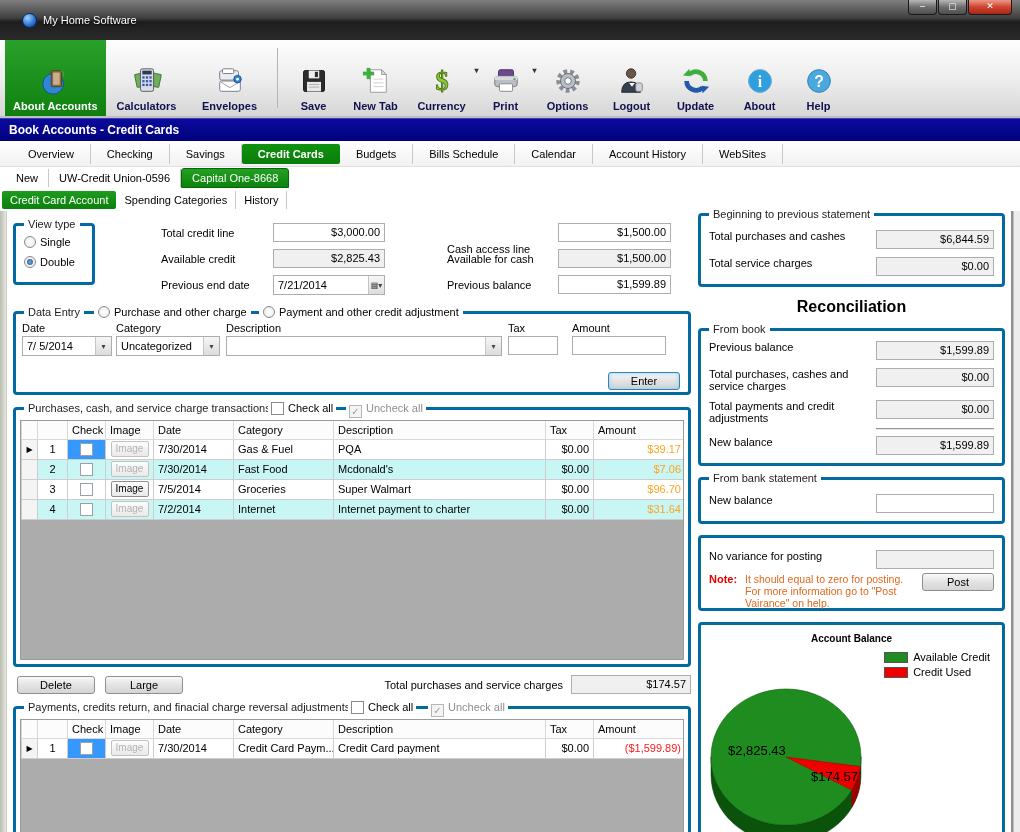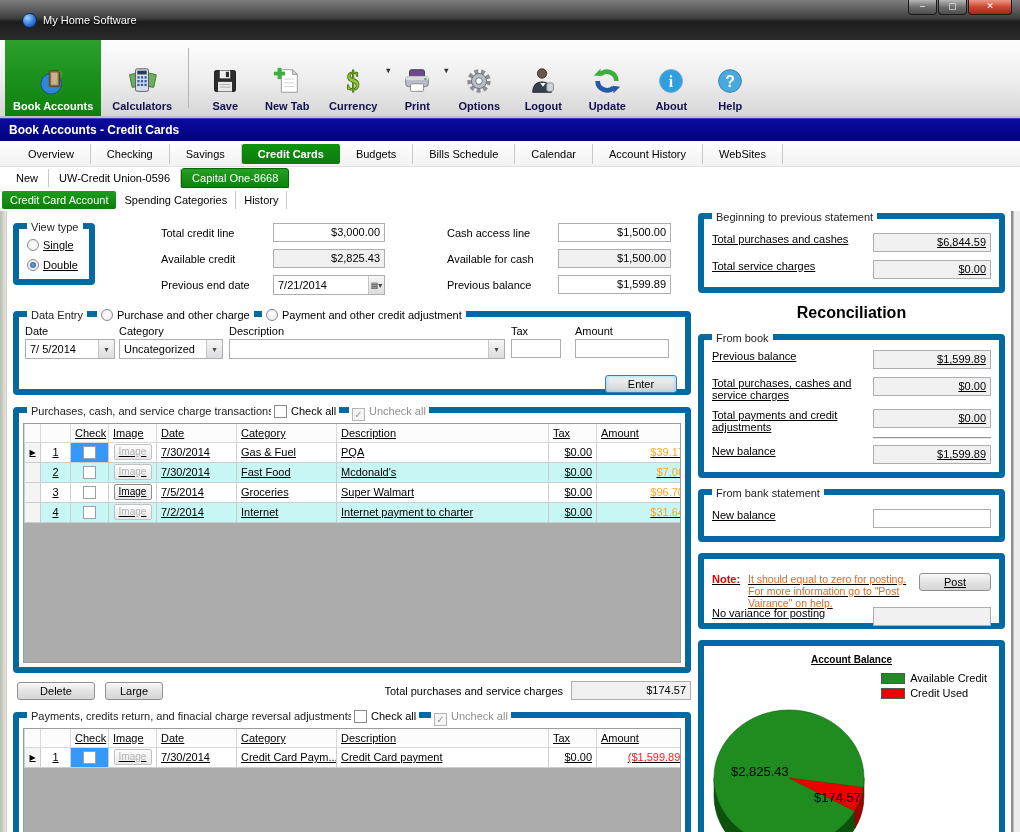--- a/index.html
+++ b/index.html
@@ -37,21 +37,21 @@
   .tab3.sel { background:linear-gradient(#1d9c1d,#0c7f0c); color:#fff; border-right:none; border-radius:2px;text-align:center; }
 
   
   .main { position:relative; height:639px; background:#fff; }
   .edge-left { position:absolute; left:0; top:0; bottom:0; width:7px; background:linear-gradient(90deg,#b9bcb1,#e6e6df); border-right:1px solid #cfcfc6; }
   .edge-right { position:absolute; right:0; top:0; bottom:0; width:9px; background:linear-gradient(90deg,#8f8f8f 0,#8f8f8f 2px,#ececec 3px); }
   .left-col { position:absolute; left:13px; top:4px; width:678px; }
   .right-col { position:absolute; left:698px; top:2px; width:307px; }
 
   
-  .group { border:6px solid #0369a1; border-radius:4px; position:relative; background:#fff;text-decoration:underline; }
+  .group { border:3px solid #0369a1; border-radius:4px; position:relative; background:#fff; }
   .legend { position:absolute; top:-8px; left:8px; background:#fff; padding:0 4px; color:#222; white-space:nowrap; }
 
   
   .tb { height:19px; border:1px solid #abadb3; background:#fff; text-align:right; padding:2px 4px; font:inherit; display:inline-block; }
   .tb.ro { background:#f0f0f0; }
   .combo { height:20px; border:1px solid #abadb3; background:#fff; display:inline-flex; align-items:center; position:relative; }
   .combo .cval { flex:1; padding:0 4px; text-align:left; white-space:nowrap; overflow:hidden; }
   .combo .cbtn { width:16px; height:100%; background:linear-gradient(#f6f6f6,#dcdcdc); border-left:1px solid #c5c5c5; font-size:8px; color:#444; display:flex; align-items:center; justify-content:center; }
 
   
@@ -132,21 +132,21 @@
 <div class="toolbar">
   <div class="tool-item selected" style="min-width:86px">
     <span class="tool-ico">
       <svg width="30" height="30" viewBox="0 0 32 32">
           <circle cx="14" cy="19" r="11" fill="#2f86d6" stroke="#1a4f8c"></circle>
           <rect x="12" y="5" width="11" height="17" rx="1" fill="#8a6a42" stroke="#57401f"></rect>
           <rect x="14" y="7" width="7" height="13" fill="#c9b08a"></rect>
           <path d="M22 4 q6 2 3 9 q-1-6-3-9z" fill="#3f9c3f"></path>
         </svg>
     </span>
-    <span>Book Accounts</span>
+    <span>About Accounts</span>
   </div>
   <div class="tool-item" style="min-width:82px">
     <span class="tool-ico">
       <svg width="30" height="30" viewBox="0 0 32 32">
           <rect x="4" y="8" width="10" height="14" rx="1" fill="#6fae5f" transform="rotate(-12 9 15)" stroke="#3f7a33"></rect>
           <rect x="20" y="8" width="10" height="14" rx="1" fill="#6fae5f" transform="rotate(12 25 15)" stroke="#3f7a33"></rect>
           <rect x="9" y="3" width="14" height="24" rx="2" fill="#d7dde6" stroke="#555"></rect>
           <rect x="11" y="5" width="10" height="4" fill="#2b3a55"></rect>
           <g fill="#3355aa">
             <rect x="11" y="11" width="2.4" height="2.4"></rect>
@@ -155,20 +155,33 @@
             <rect x="11" y="15" width="2.4" height="2.4"></rect>
             <rect x="14.8" y="15" width="2.4" height="2.4"></rect>
             <rect x="18.6" y="15" width="2.4" height="2.4"></rect>
             <rect x="11" y="19" width="2.4" height="2.4"></rect>
             <rect x="14.8" y="19" width="2.4" height="2.4"></rect>
             <rect x="18.6" y="19" width="2.4" height="2.4"></rect>
           </g>
         </svg>
     </span>
     <span>Calculators</span>
+  </div>
+  <div class="tool-item" style="min-width:84px">
+    <span class="tool-ico">
+      <svg width="30" height="30" viewBox="0 0 32 32">
+          <rect x="5" y="5" width="20" height="10" rx="2" fill="#e9edf2" stroke="#778"></rect>
+          <rect x="8" y="3" width="12" height="5" rx="1" fill="#fff" stroke="#778"></rect>
+          <rect x="5" y="16" width="22" height="11" rx="2" fill="#fff" stroke="#778"></rect>
+          <path d="M6 17 l10 6 10-6" fill="none" stroke="#99a"></path>
+          <circle cx="24" cy="14" r="4" fill="#2f86d6" stroke="#1a4f8c"></circle>
+          <circle cx="24" cy="14" r="1.5" fill="#fff"></circle>
+        </svg>
+    </span>
+    <span>Envelopes</span>
   </div>
   <div class="tool-sep"></div>
   <div class="tool-item">
     <span class="tool-ico">
       <svg width="28" height="28" viewBox="0 0 32 32">
           <rect x="4" y="4" width="24" height="24" rx="2" fill="#2b2b2b" stroke="#111"></rect>
           <rect x="10" y="4" width="12" height="9" fill="#eee"></rect>
           <rect x="17" y="5.5" width="3.5" height="6" fill="#2b2b2b"></rect>
           <rect x="8" y="17" width="16" height="11" fill="#e8e8e8"></rect>
           <g stroke="#aaa">
@@ -314,21 +327,21 @@
         <span class="flabel" style="left:66px;top:38px">Available credit</span>
         <span class="tb ro fbox" style="left:178px;top:34px">$2,825.43</span>
         <span class="flabel" style="left:66px;top:64px">Previous end date</span>
         <span class="combo fbox" style="left:178px;top:60px">
           <span class="cval">7/21/2014</span>
           <span class="cbtn">
               <span>▦</span>
               <span>▾</span>
             </span>
         </span>
-        <span class="flabel" style="left:352px;top:12px">Cash access line</span>
+        <span class="flabel" style="left:352px;top:28px">Cash access line</span>
         <span class="tb fbox" style="left:463px;top:8px;width:113px">$1,500.00</span>
         <span class="flabel" style="left:352px;top:38px">Available for cash</span>
         <span class="tb ro fbox" style="left:463px;top:34px;width:113px">$1,500.00</span>
         <span class="flabel" style="left:352px;top:64px">Previous balance</span>
         <span class="tb fbox" style="left:463px;top:60px;width:113px">$1,599.89</span>
       </div>
     </div>
 
     <div class="group de">
       <span class="legend">Data Entry</span>
@@ -447,21 +460,21 @@
             <td class="money">$0.00</td>
             <td class="amt">$31.64</td>
           </tr>
         </tbody>
           </table>
       </div>
     </div>
 
     <div class="btnrow">
       <span class="btn" style="width:78px">Delete</span>
-      <span class="btn" style="width:58px;margin-left:10px">Large</span>
+      <span class="btn" style="width:78px;margin-left:10px">Large</span>
       <span style="margin-left:auto;margin-right:8px">Total purchases and service charges</span>
       <span class="tb ro" style="width:120px">$174.57</span>
     </div>
 
     <div class="group txg" style="height:160px">
       <span class="legend">Payments, credits return, and finacial charge reversal adjustments</span>
       <span class="hdr-cb" style="left:332px"><span class="cb"></span><span>Check all</span></span>
       <span class="hdr-cb" style="left:412px"><span class="cb dis">✓</span><span class="gray-label">Uncheck all</span></span>
       <div class="gridwrap" style="height:140px">
         <table class="grid">
@@ -548,28 +561,28 @@
 
     <div class="group rg">
       <span class="legend">From bank statement</span>
       <div class="rrow" style="margin-bottom:2px">
         <span class="rlab">New balance</span>
         <span class="tb"></span>
       </div>
     </div>
 
     <div class="group rg" style="height:76px">
+      <div class="rrow" style="margin-top:-2px;margin-bottom:4px">
+        <span class="rlab">No variance for posting</span>
+        <span class="tb ro"></span>
+      </div>
       <div class="rrow" style="align-items:flex-start;margin-bottom:0">
         <span class="note-lab">Note:</span>
         <span class="note-txt">It should equal to zero for posting. For more information go to  "Post Vairance" on help.</span>
         <span class="btn" style="width:72px;flex:0 0 72px">Post</span>
-      </div>
-      <div class="rrow" style="margin-top:-2px;margin-bottom:4px">
-        <span class="rlab">No variance for posting</span>
-        <span class="tb ro"></span>
       </div>
     </div>
 
     <div class="group chart-box">
       <div class="chart-title">Account Balance</div>
       <div class="chart-legend">
         <div class="leg-row">
             <span class="leg-sw" style="background:#1e8c1e"></span>
             <span>Available Credit</span>
           </div>

